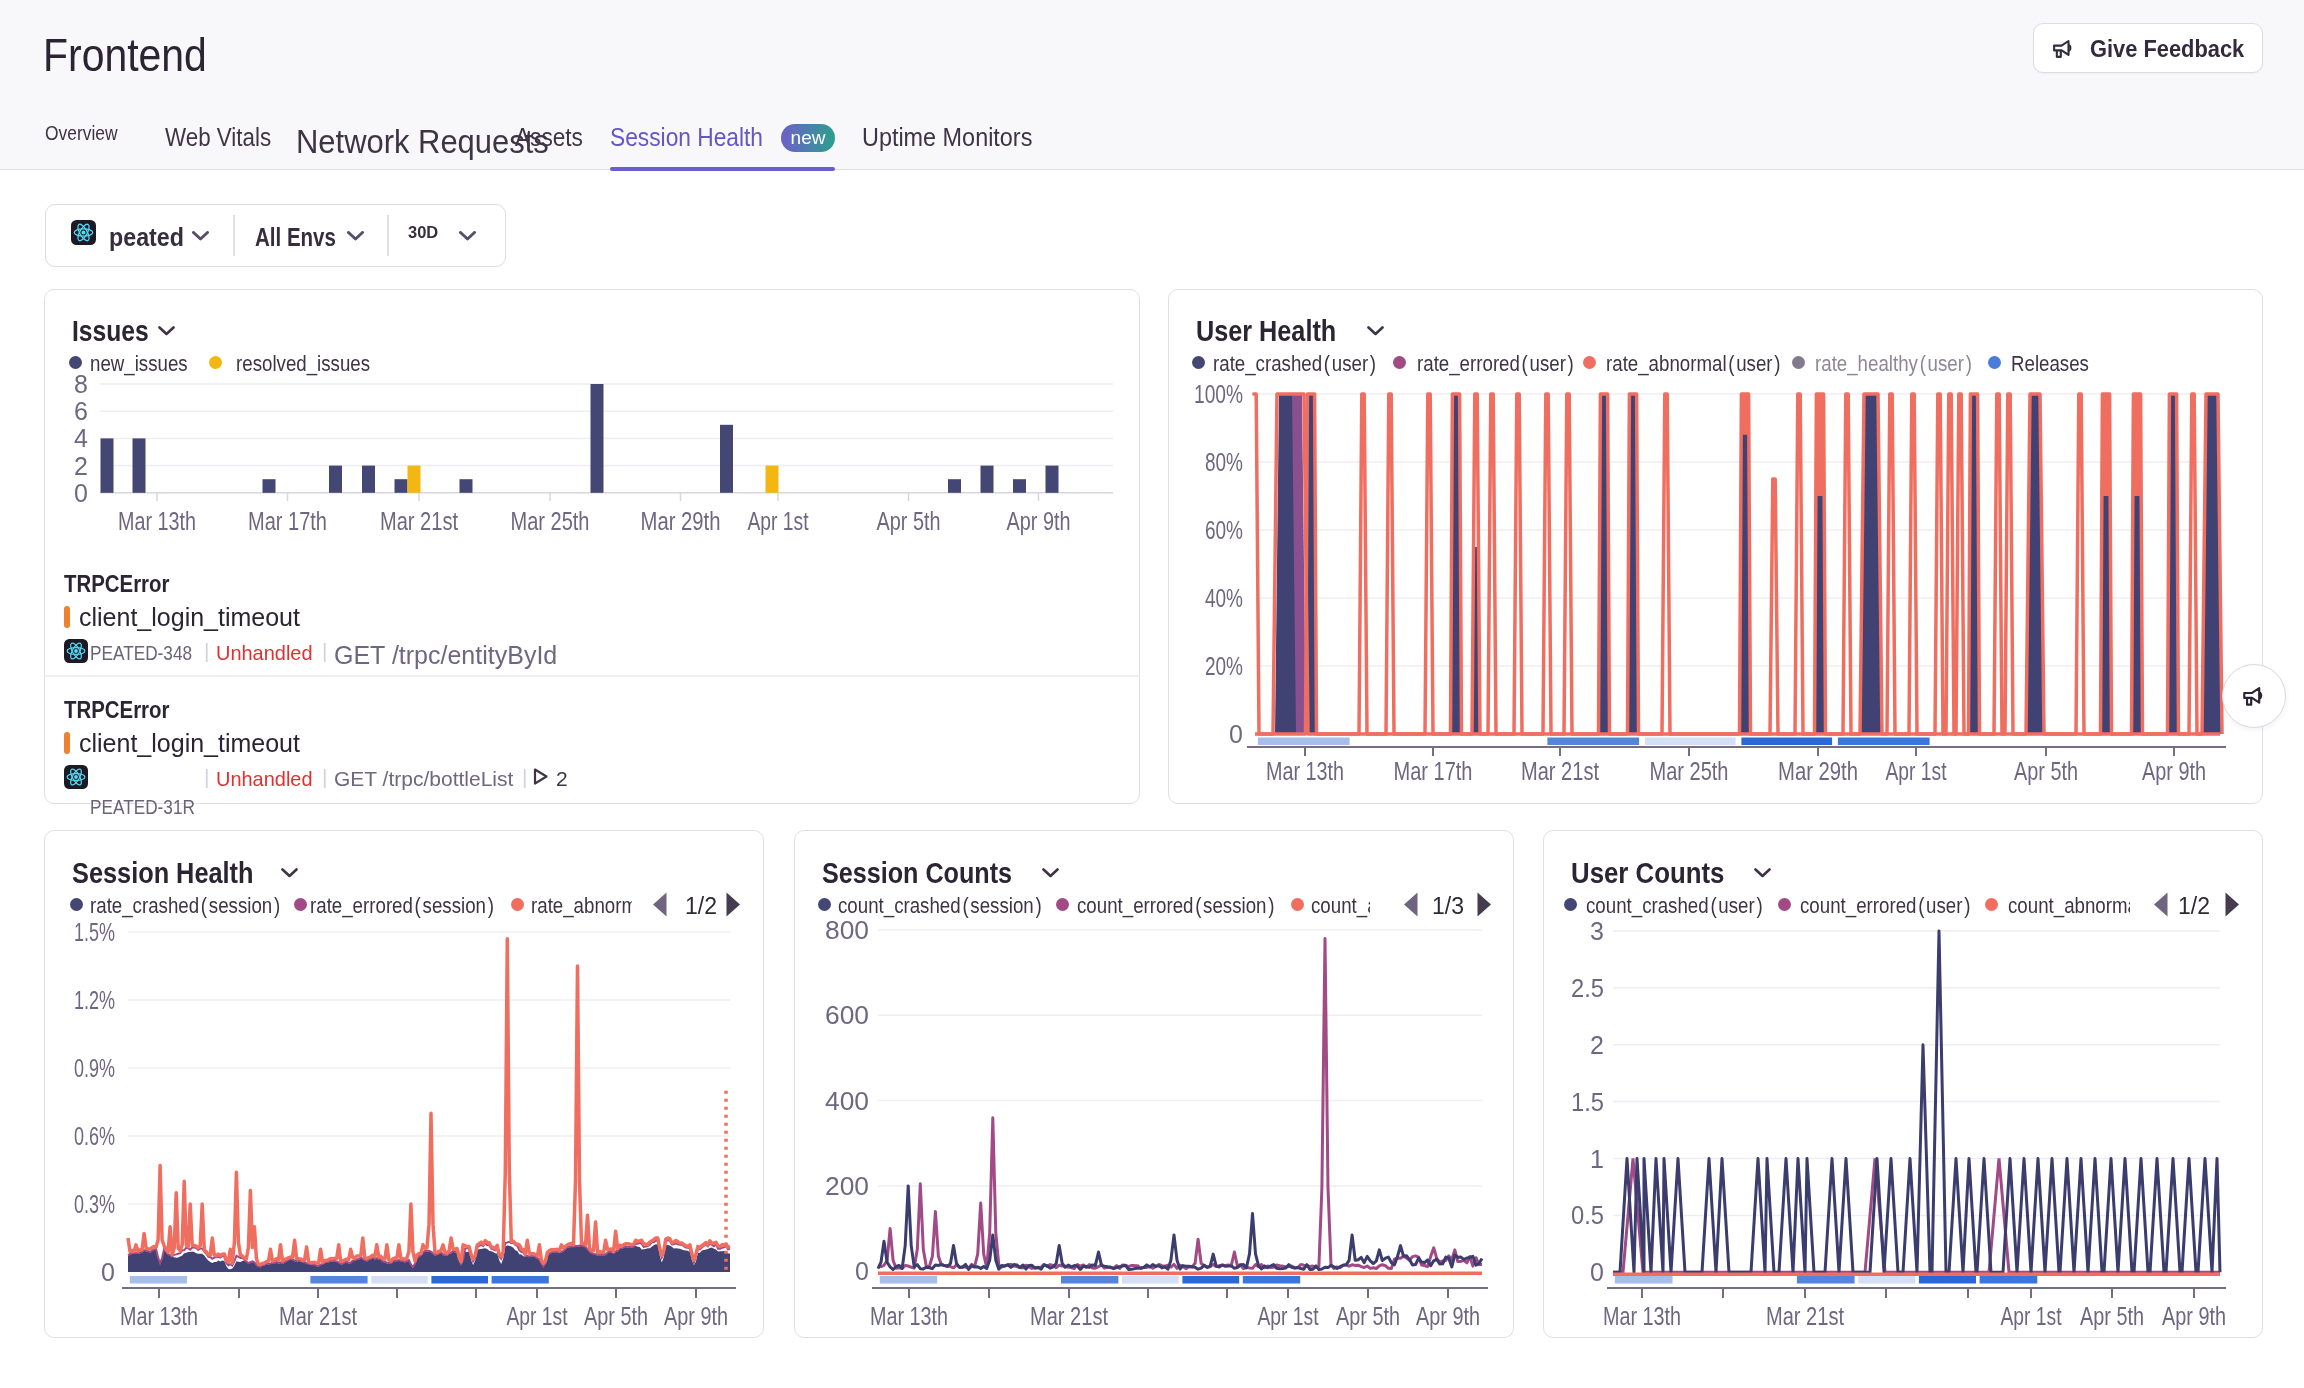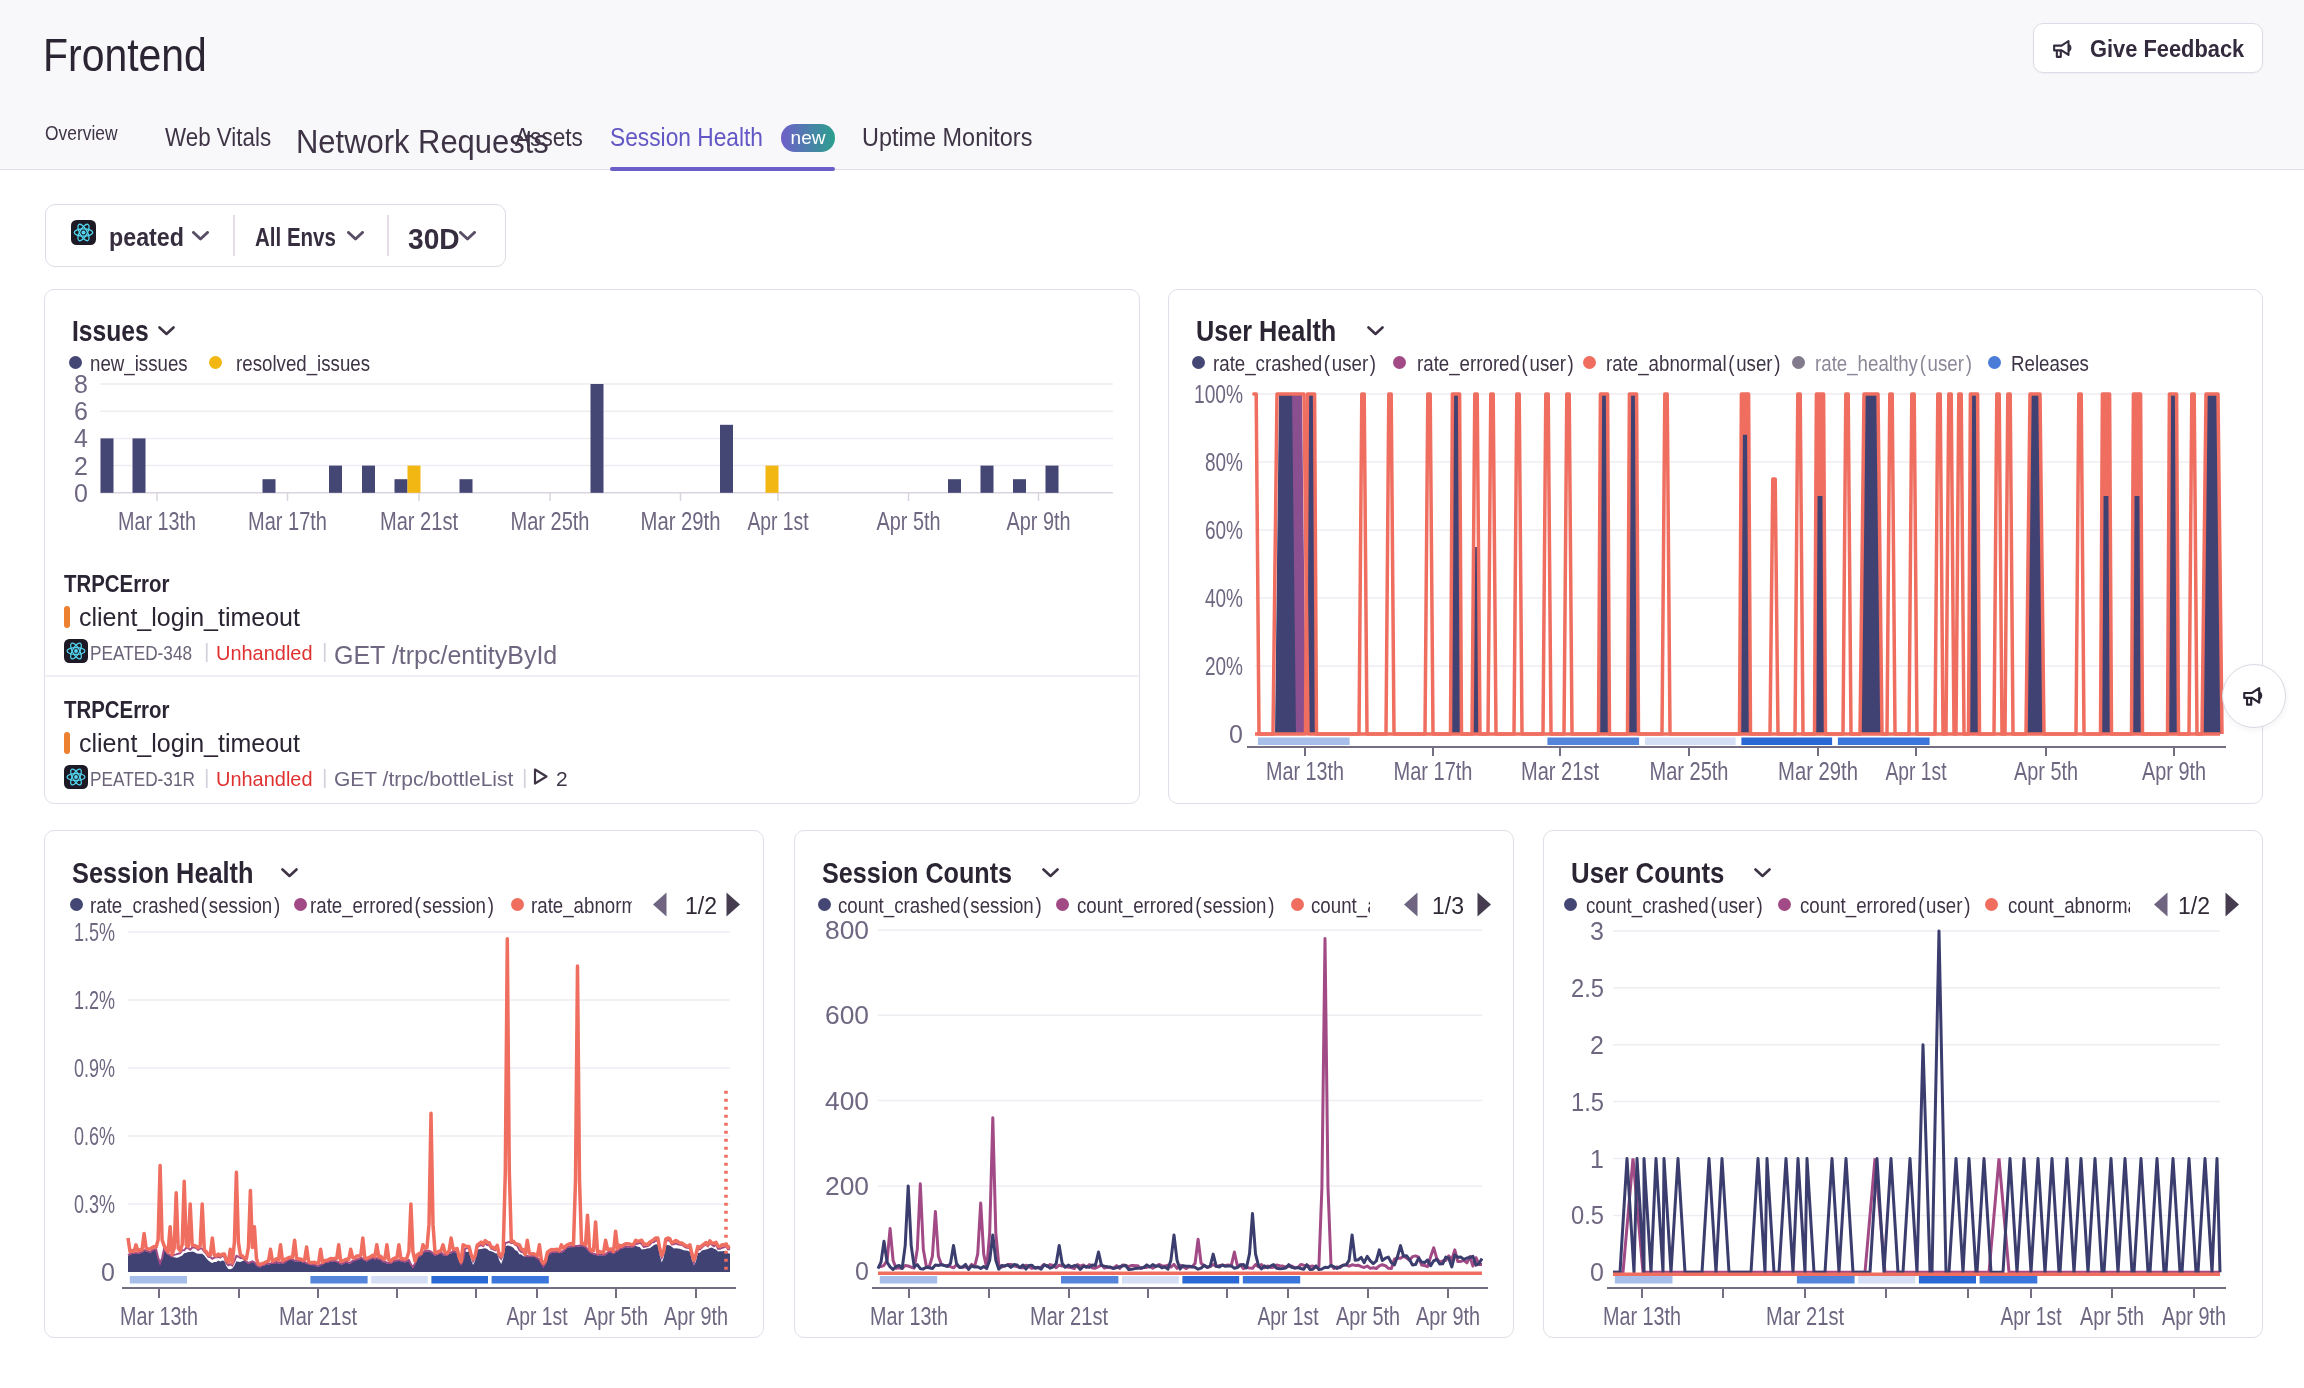--- a/index.html
+++ b/index.html
@@ -37,21 +37,21 @@
 <div class="abs" style="left:109px;top:223px;font-size:25px;color:#362e3f;font-weight:bold;white-space:nowrap;"><span style="display:inline-block;transform:scaleX(0.93);transform-origin:0 50%">peated</span></div>
 <svg style="position:absolute;left:192px;top:231px" width="17" height="10" viewBox="0 0 17 10">
     <polyline points="1.5,1.5 8.5,8 15.5,1.5" fill="none" stroke="#584f66" stroke-width="3" stroke-linecap="round" stroke-linejoin="round"></polyline>
   </svg>
 <div class="abs" style="left:233px;top:215px;width:1.5px;height:41px;background:#e2dde8"></div>
 <div class="abs" style="left:255px;top:223px;font-size:25px;color:#362e3f;font-weight:bold;white-space:nowrap;"><span style="display:inline-block;transform:scaleX(0.82);transform-origin:0 50%">All Envs</span></div>
 <svg style="position:absolute;left:347px;top:231px" width="17" height="10" viewBox="0 0 17 10">
     <polyline points="1.5,1.5 8.5,8 15.5,1.5" fill="none" stroke="#584f66" stroke-width="3" stroke-linecap="round" stroke-linejoin="round"></polyline>
   </svg>
 <div class="abs" style="left:387px;top:215px;width:1.5px;height:41px;background:#e2dde8"></div>
-<div class="abs" style="left:408px;top:223px;font-size:29px;color:#362e3f;font-weight:bold;white-space:nowrap;"><span style="display:inline-block;transform:scaleX(0.97);transform-origin:0 50%">30D</span></div>
+<div class="abs" style="left:408px;top:223px;font-size:17px;color:#362e3f;font-weight:bold;white-space:nowrap;"><span style="display:inline-block;transform:scaleX(0.97);transform-origin:0 50%">30D</span></div>
 <svg style="position:absolute;left:459px;top:231px" width="17" height="10" viewBox="0 0 17 10">
     <polyline points="1.5,1.5 8.5,8 15.5,1.5" fill="none" stroke="#584f66" stroke-width="3" stroke-linecap="round" stroke-linejoin="round"></polyline>
   </svg>
 <div class="panel" style="left:44px;top:289px;width:1096px;height:515px"></div>
 <div class="abs" style="left:72px;top:315px;font-size:29px;color:#2b2433;font-weight:bold;white-space:nowrap;"><span style="display:inline-block;transform:scaleX(0.85);transform-origin:0 50%">Issues</span></div>
 <svg style="position:absolute;left:158px;top:326px" width="17" height="10" viewBox="0 0 17 10">
     <polyline points="1.5,1.5 8.5,8 15.5,1.5" fill="none" stroke="#3e3446" stroke-width="2.6" stroke-linecap="round" stroke-linejoin="round"></polyline>
   </svg>
 <span style="position:absolute;left:69px;top:356px;width:13px;height:13px;border-radius:50%;background:#444674"></span>
 <div class="leg" style="left:90px;top:351px"><span>new_issues</span></div>
@@ -119,21 +119,21 @@
 <div class="abs" style="left:64px;top:696px;font-size:24px;color:#2b2433;font-weight:bold;white-space:nowrap;"><span style="display:inline-block;transform:scaleX(0.85);transform-origin:0 50%">TRPCError</span></div>
 <div class="abs" style="left:64px;top:732px;width:6px;height:22px;border-radius:3px;background:#ee8031"></div>
 <div class="abs" style="left:79px;top:729px;font-size:25px;color:#2b2433;white-space:nowrap;"><span style="display:inline-block;transform:scaleX(1.0);transform-origin:0 50%">client_login_timeout</span></div>
 <svg style="position:absolute;left:64px;top:765px" width="24" height="24">
     <rect x="0" y="0" width="24" height="24" rx="5.28" fill="#1d1a25"></rect>
     <ellipse cx="12.0" cy="12.0" rx="8.879999999999999" ry="3.4799999999999995" fill="none" stroke="#53d7f0" stroke-width="1.248" transform="rotate(0 12.0 12.0)"></ellipse>
     <ellipse cx="12.0" cy="12.0" rx="8.879999999999999" ry="3.4799999999999995" fill="none" stroke="#53d7f0" stroke-width="1.248" transform="rotate(60 12.0 12.0)"></ellipse>
     <ellipse cx="12.0" cy="12.0" rx="8.879999999999999" ry="3.4799999999999995" fill="none" stroke="#53d7f0" stroke-width="1.248" transform="rotate(120 12.0 12.0)"></ellipse>
     <circle cx="12.0" cy="12.0" r="1.92" fill="#53d7f0"></circle>
   </svg>
-<div class="abs" style="left:90px;top:767px;font-size:21px;color:#6b6377;white-space:nowrap;"><span style="display:inline-block;transform:scaleX(0.82);transform-origin:0 50%">PEATED-31R</span></div>
+<div class="abs" style="left:90px;top:795px;font-size:21px;color:#6b6377;white-space:nowrap;"><span style="display:inline-block;transform:scaleX(0.82);transform-origin:0 50%">PEATED-31R</span></div>
 <div class="abs" style="left:204px;top:765px;font-size:21px;color:#d5d0db;white-space:nowrap;"><span style="display:inline-block;transform:scaleX(1.0);transform-origin:0 50%">|</span></div>
 <div class="abs" style="left:216px;top:767px;font-size:21px;color:#e03131;white-space:nowrap;"><span style="display:inline-block;transform:scaleX(0.95);transform-origin:0 50%">Unhandled</span></div>
 <div class="abs" style="left:322px;top:765px;font-size:21px;color:#d5d0db;white-space:nowrap;"><span style="display:inline-block;transform:scaleX(1.0);transform-origin:0 50%">|</span></div>
 <div class="abs" style="left:334px;top:767px;font-size:21px;color:#6f6781;white-space:nowrap;"><span style="display:inline-block;transform:scaleX(1.0);transform-origin:0 50%">GET /trpc/bottleList</span></div>
 <div class="abs" style="left:522px;top:765px;font-size:21px;color:#d5d0db;white-space:nowrap;"><span style="display:inline-block;transform:scaleX(1.0);transform-origin:0 50%">|</span></div>
 <svg class="abs" style="left:532px;top:767px" width="17" height="19" viewBox="0 0 17 19">
     <path d="M3 2.5 L14.5 9.5 L3 16.5 Z" fill="none" stroke="#3e3446" stroke-width="2.2" stroke-linejoin="round"></path>
   </svg>
 <div class="abs" style="left:556px;top:767px;font-size:21px;color:#3e3446;white-space:nowrap;"><span style="display:inline-block;transform:scaleX(1.0);transform-origin:0 50%">2</span></div>
 <div class="panel" style="left:1168px;top:289px;width:1095px;height:515px"></div>

